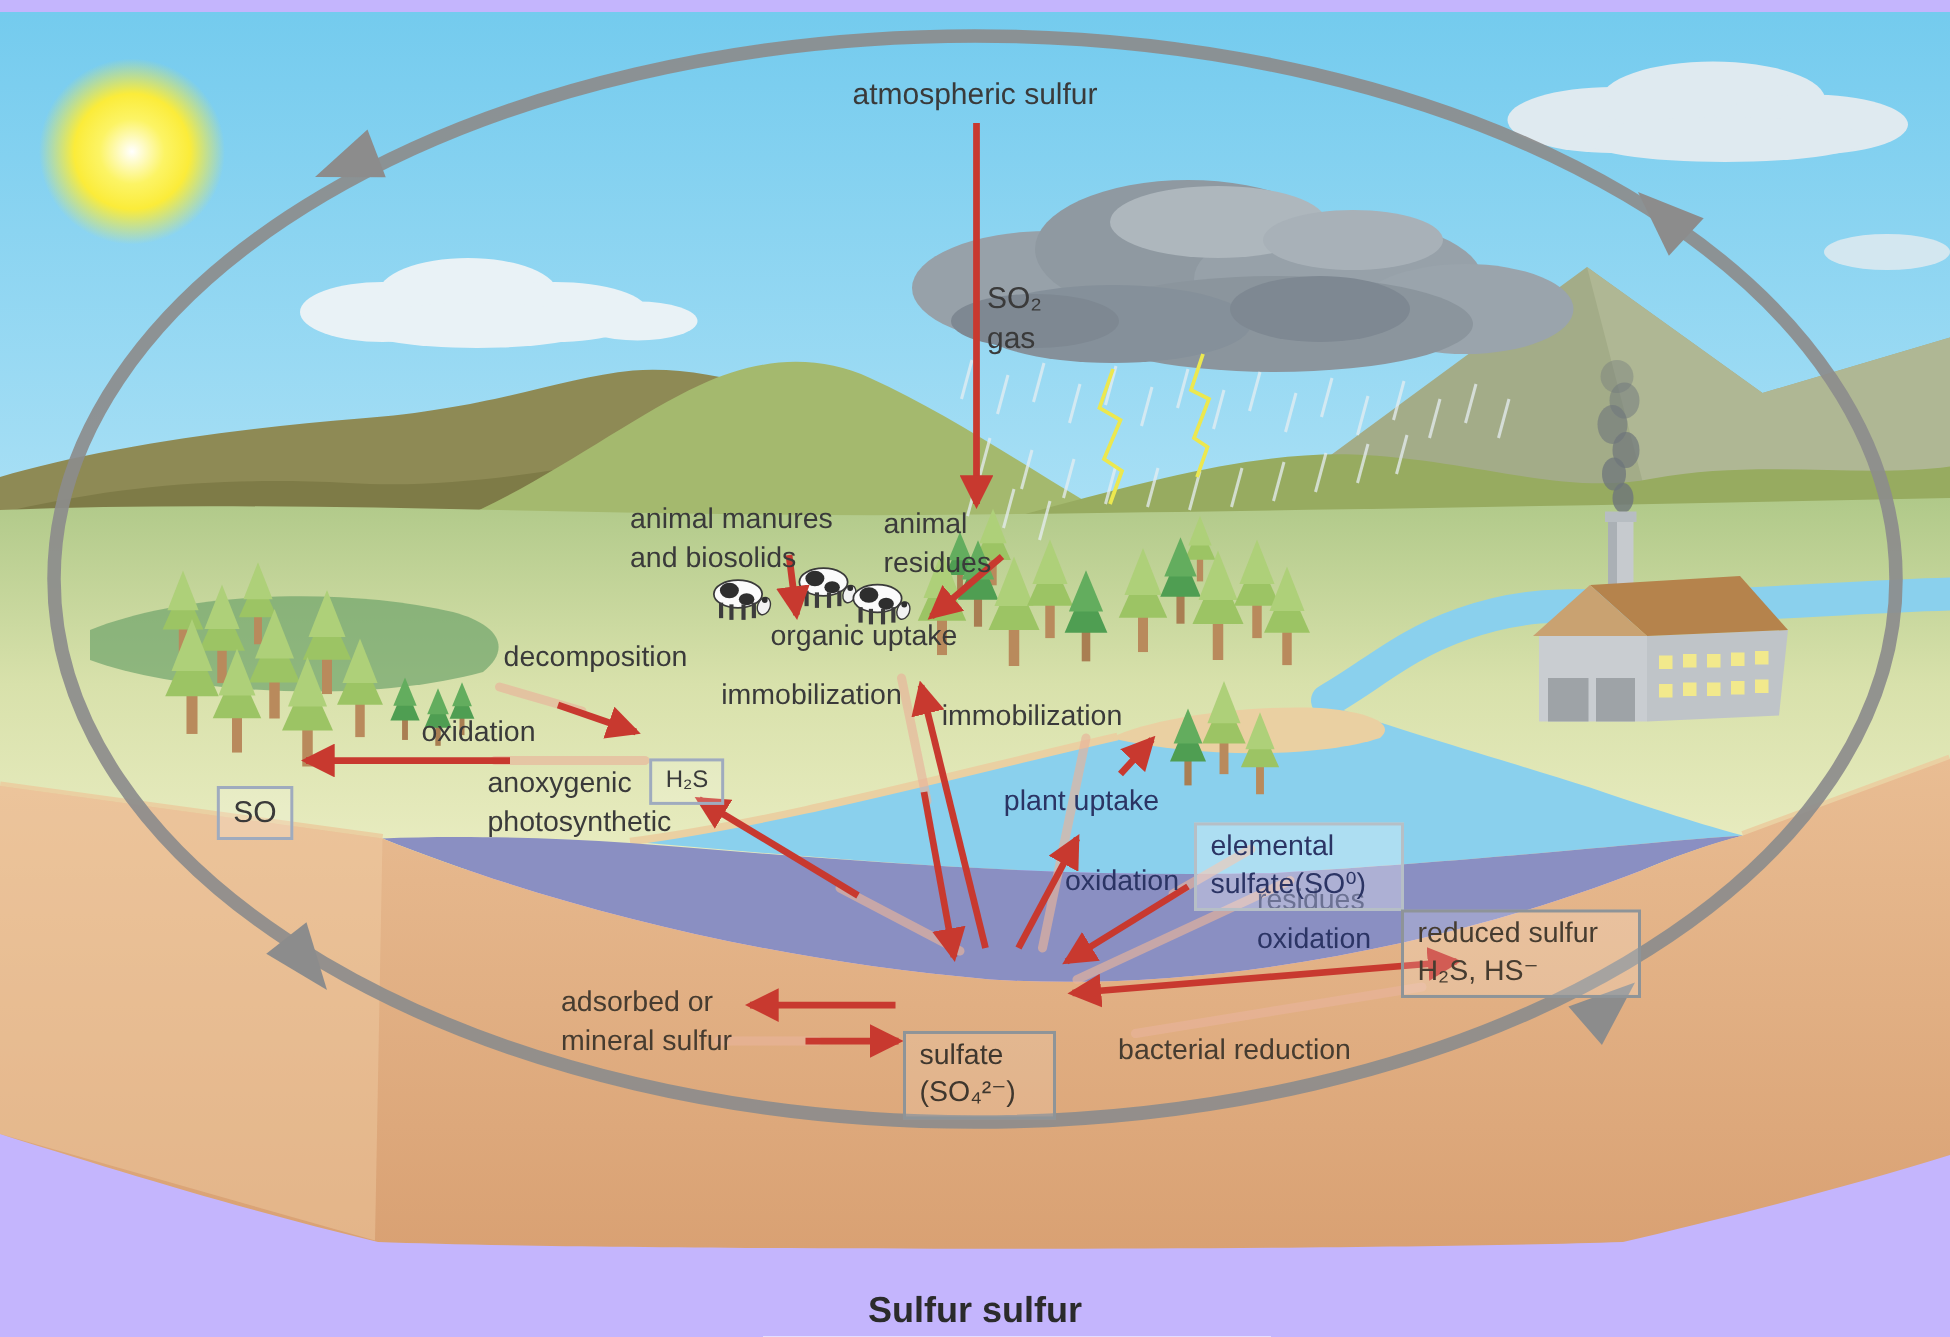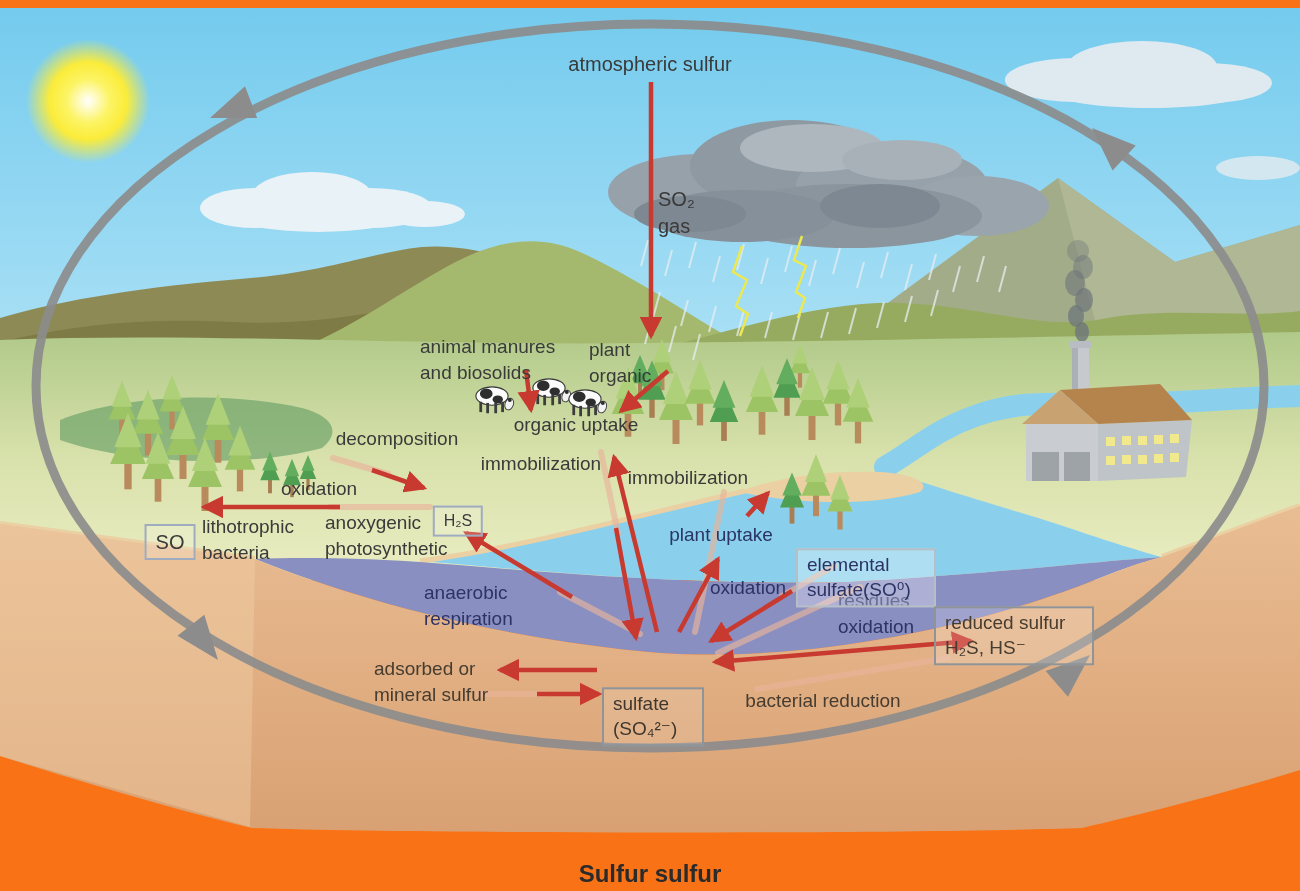--- a/index.html
+++ b/index.html
@@ -1,16 +1,16 @@
 <!DOCTYPE html>
 <html><head>
 <meta charset="utf-8">
 <style>
   html,body{margin:0;padding:0;background:#ffffff;}
-  .stage{position:relative;width:1300px;height:891px;background:#f97316;overflow:hidden;
+  .stage{position:relative;width:1300px;height:891px;background:#c4b5fd;overflow:hidden;
          font-family:"Liberation Sans","DejaVu Sans",sans-serif;}
   .stage svg.scene{position:absolute;left:0;top:0;}
   .lbl{position:absolute;color:#3a3a3a;font-size:19px;line-height:1.35;white-space:normal;z-index:5;}
   .c{transform:translate(-50%,-50%);text-align:center;white-space:nowrap;}
   .nv{color:#2b3464;}
   .br{color:#463c30;}
   .box{position:absolute;z-index:6;border:2px solid #9fabbe;padding:3px 9px;font-size:19px;
        color:#3a3a3a;background:rgba(255,255,255,0.18);line-height:1.3;margin-top:36px;}
   .box.gray{border-color:#8e9498;}
   .box.lite{border-color:#b6bfc6;background:rgba(255,255,255,0.30);}
@@ -281,32 +281,30 @@
     <line x1="792" y1="591" x2="711" y2="641" marker-end="url(#ra)"></line>
     <line x1="715" y1="662" x2="971" y2="641" marker-start="url(#ra)" marker-end="url(#ra)"></line>
     <line x1="597" y1="670" x2="500" y2="670" marker-end="url(#ra)"></line>
     <line x1="537" y1="694" x2="599" y2="694" marker-end="url(#ra)"></line>
   </g>
 </svg>
 
 <div class="lbl c" style="left:650px;top:64px;font-size:20px">atmospheric sulfur</div>
 <div class="lbl" style="left:658px;top:186px;width:56px;font-size:20px">SO₂ gas</div>
 <div class="lbl" style="left:420px;top:334px;width:152px">animal manures and biosolids</div>
-<div class="lbl" style="left:589px;top:337px;width:90px">plant organic</div>
+<div class="lbl" style="left:589px;top:337px;width:90px">animal residues</div>
 <div class="lbl c" style="left:576px;top:425px">organic uptake</div>
 <div class="lbl c" style="left:397px;top:439px">decomposition</div>
 <div class="lbl c" style="left:319px;top:489px">oxidation</div>
-<div class="lbl" style="left:202px;top:514px;width:120px">lithotrophic bacteria</div>
 <div class="lbl" style="left:325px;top:510px;width:150px">anoxygenic photosynthetic</div>
 <div class="lbl c" style="left:541px;top:464px">immobilization</div>
 <div class="lbl c" style="left:688px;top:478px">immobilization</div>
 <div class="lbl c nv" style="left:721px;top:535px">plant uptake</div>
 <div class="lbl c nv" style="left:748px;top:588px">oxidation</div>
 <div class="lbl nv" style="left:838px;top:588px;width:96px">residues oxidation</div>
-<div class="lbl nv" style="left:424px;top:580px;width:120px">anaerobic respiration</div>
 <div class="lbl br" style="left:374px;top:656px;width:140px">adsorbed or mineral sulfur</div>
 <div class="lbl c br" style="left:823px;top:701px">bacterial reduction</div>
 
 <div class="box" style="left:170px;top:506px;font-size:20px;transform:translate(-50%,-50%)">SO</div>
 <div class="box" style="left:458px;top:485px;font-size:16px;transform:translate(-50%,-50%)">H₂S</div>
 <div class="box lite nv" style="left:866px;top:542px;width:118px;transform:translate(-50%,-50%);color:#2b3464">elemental sulfate(SO⁰)</div>
 <div class="box gray br" style="left:1014px;top:600px;width:138px;transform:translate(-50%,-50%);color:#463c30">reduced sulfur H₂S, HS⁻</div>
 <div class="box gray br" style="left:653px;top:681px;width:80px;transform:translate(-50%,-50%);color:#3f372e;background:rgba(255,255,255,0.12)">sulfate (SO₄²⁻)</div>
 
 <div class="caption" style="left:650px;top:874px">Sulfur sulfur</div>

